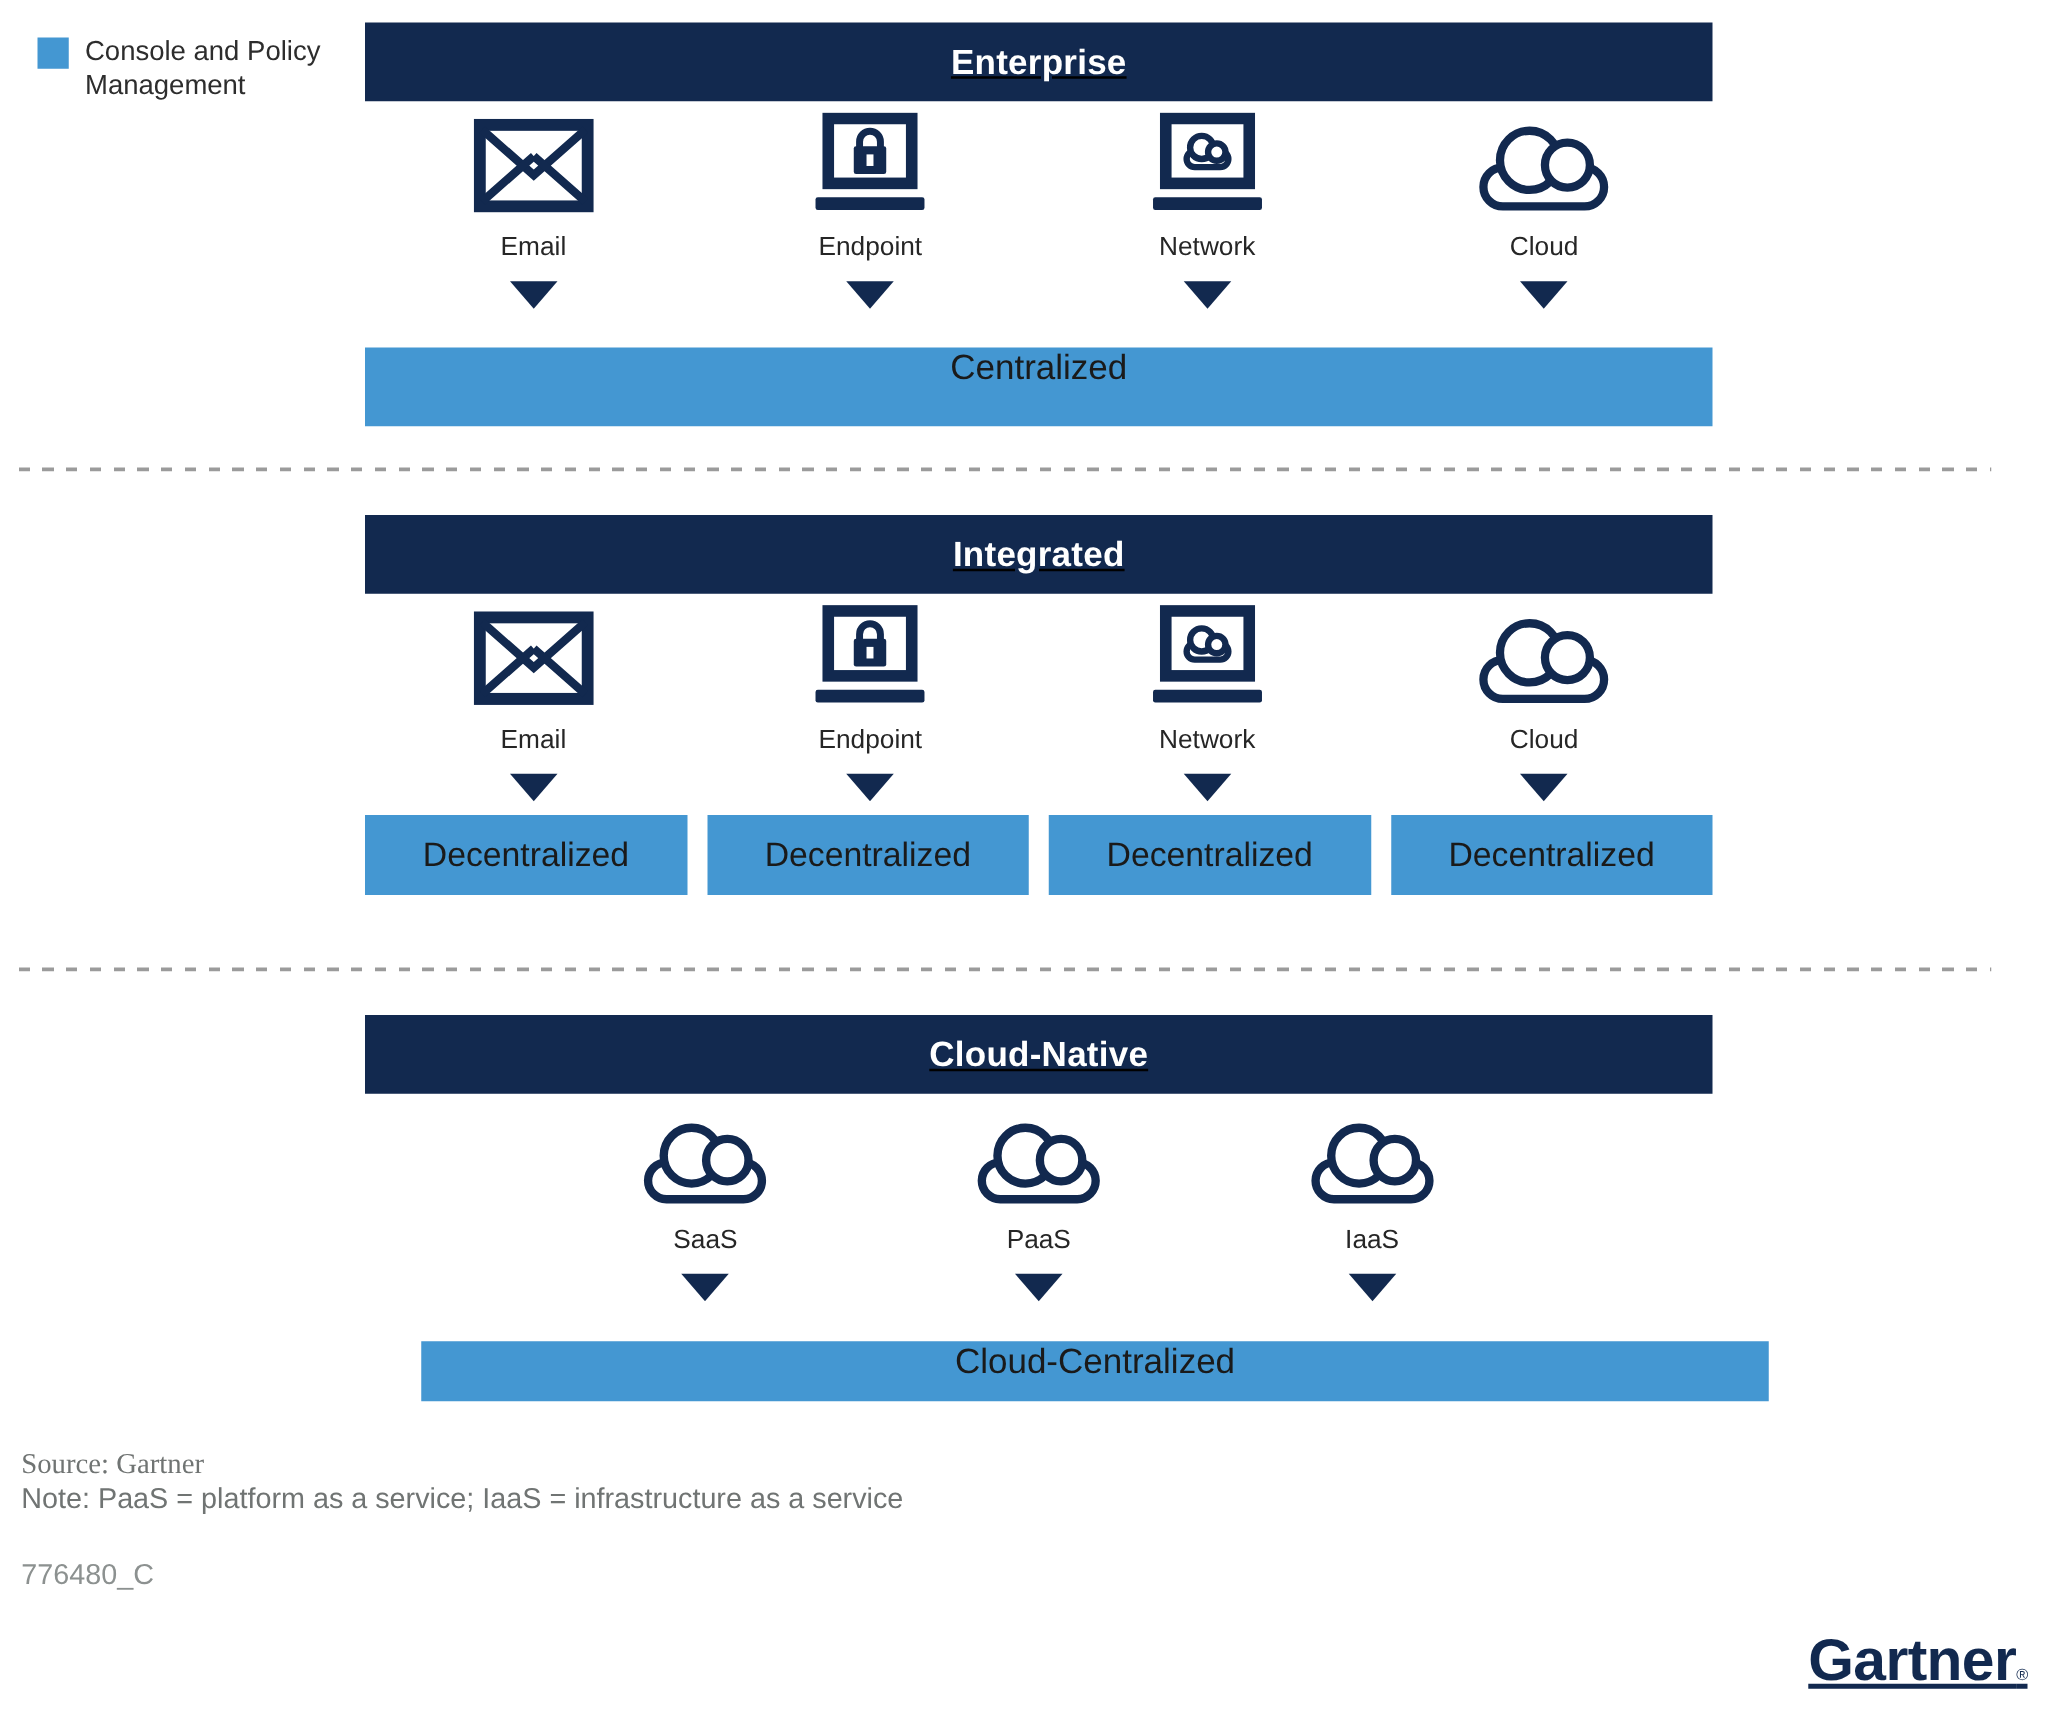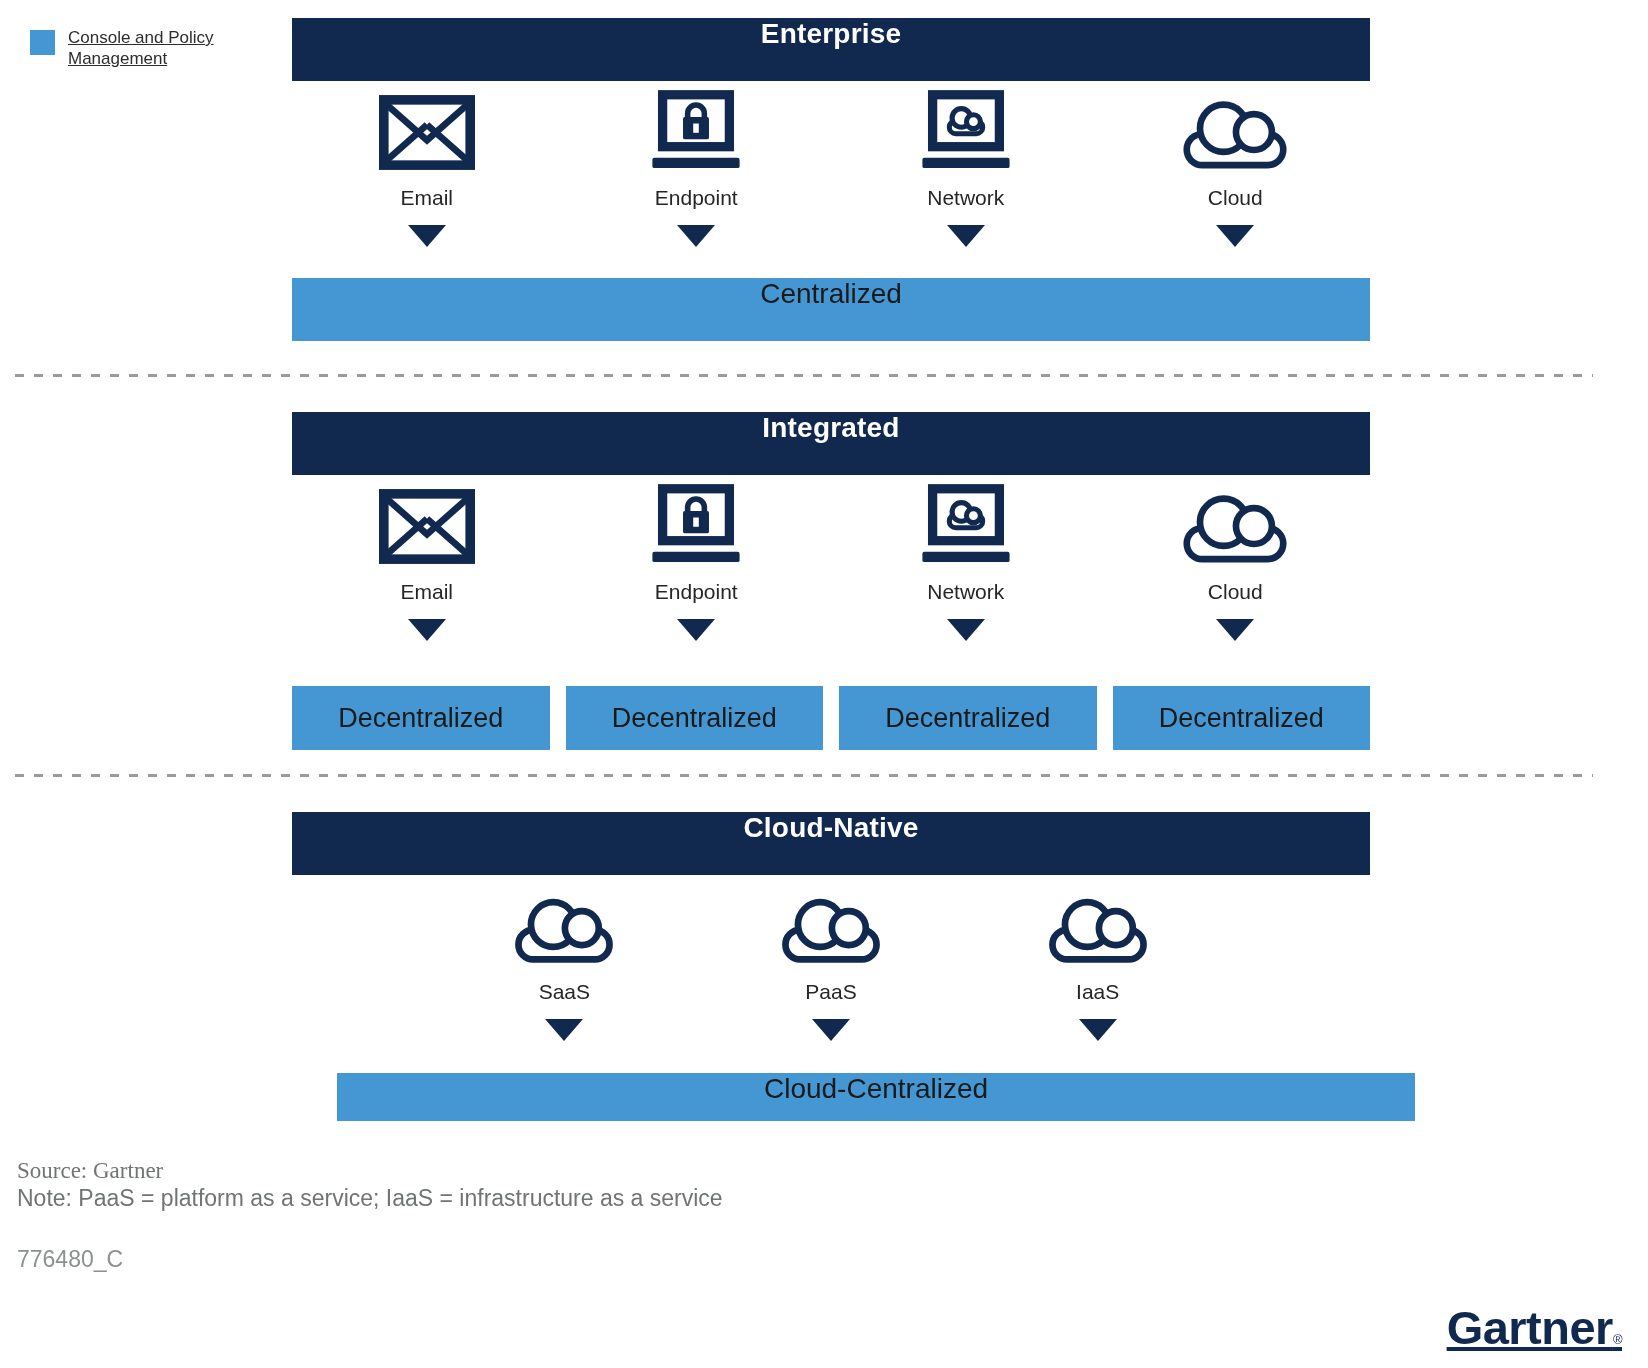--- a/index.html
+++ b/index.html
@@ -2,26 +2,26 @@
 <html><head>
 <meta charset="utf-8">
 <style>
   * { margin:0; padding:0; box-sizing:border-box; }
   body { background:#ffffff; font-family:"Liberation Sans", sans-serif; }
   .canvas { position:relative; width:1648px; height:1368px; background:#ffffff; overflow:hidden; }
 
   
   .legend { position:absolute; top:28px; left:30px; display:flex; gap:13px; align-items:flex-start; }
   .legend-swatch { width:25px; height:25px; background:var(--blue); flex:0 0 auto; margin-top:2px; }
-  .legend-label { font-size:17px; line-height:1.22; color:#2d2d2d; width:205px;text-decoration:underline; }
+  .legend-label { font-size:22px; line-height:1.22; color:#2d2d2d; width:205px; }
 
   
   .band { position:absolute; left:292px; width:1078px; }
 
-  .section-header { height:63px; background:var(--navy); display:flex; align-items:flex-start; justify-content:center; }
+  .section-header { height:63px; background:var(--navy); display:flex; align-items:center; justify-content:center;text-decoration:underline; }
   .section-title { color:#ffffff; font-weight:bold; font-size:28px; letter-spacing:0.2px; }
 
   .result-bar { height:63px; background:var(--blue); display:flex; align-items:flex-start; justify-content:center; }
   .result-label { color:#1a1a1a; font-size:28px; }
 
   .items-row { display:flex; }
   .item-col { flex:1; display:flex; flex-direction:column; align-items:center; }
   .icon-box { height:78px; display:flex; align-items:flex-end; justify-content:center; }
   .item-label { margin-top:16px; font-size:21px; color:#262626; }
   .arrow-down { margin-top:15px; width:0; height:0;
@@ -176,21 +176,21 @@
             <circle cx="44" cy="34" r="25"></circle>
             <circle cx="76" cy="38" r="19"></circle>
           </g>
         </svg>
       </div>
       <div class="item-label">Cloud</div>
       <div class="arrow-down"></div>
     </div>
   </div>
 
-  <div class="band results-row" style="top:686px;gap:16px;">
+  <div class="band results-row" style="top:652px;gap:16px;">
     <div class="result-box">
       <div class="result-label">Decentralized</div>
     </div>
     <div class="result-box">
       <div class="result-label">Decentralized</div>
     </div>
     <div class="result-box">
       <div class="result-label">Decentralized</div>
     </div>
     <div class="result-box">

